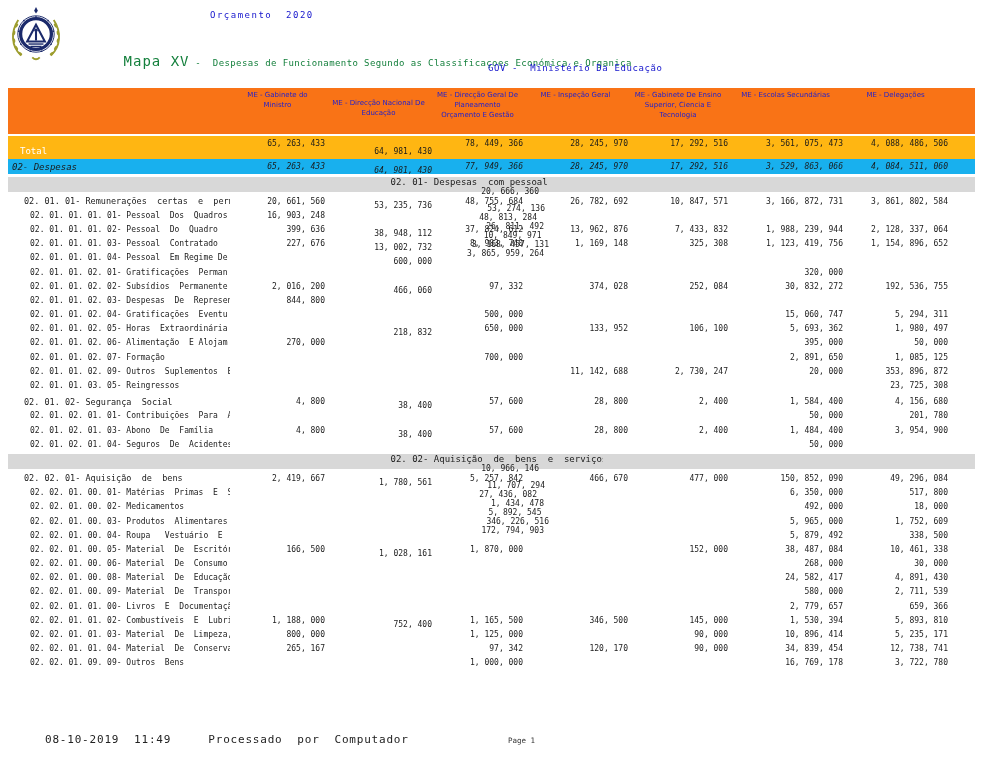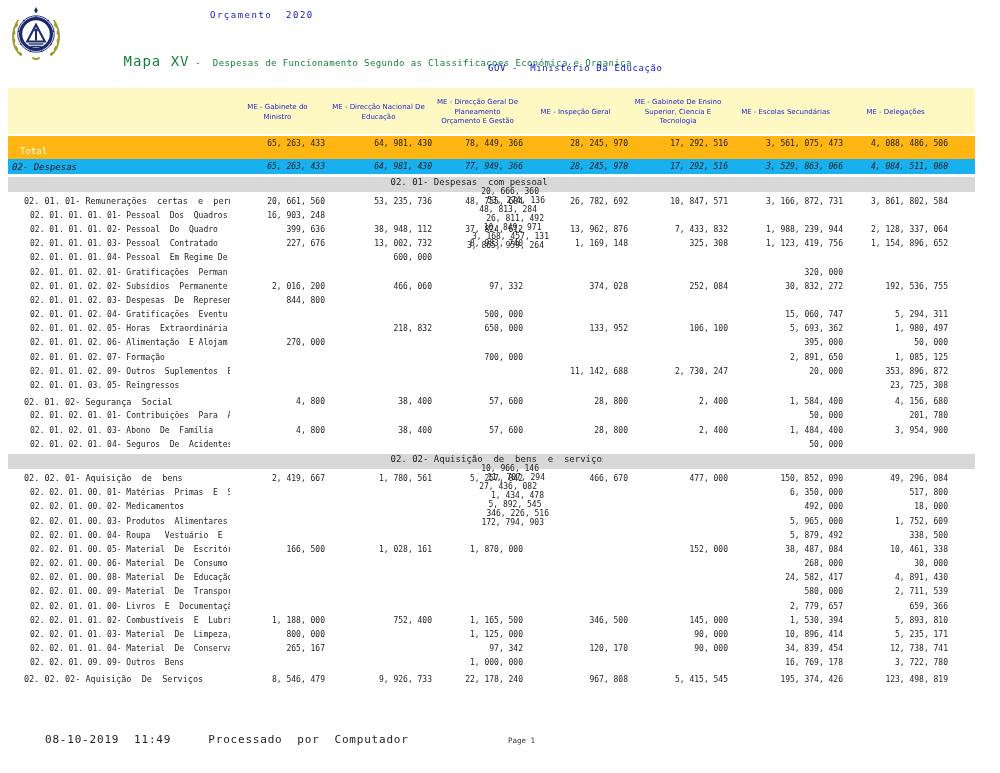--- a/index.html
+++ b/index.html
@@ -10,26 +10,26 @@
   .logo{position:absolute;left:8px;top:5px;width:56px;height:58px;}
   .doc-title{position:absolute;left:210px;top:10px;font-size:9px;letter-spacing:1.5px;color:#1414cc;
              font-family:"DejaVu Sans Mono",monospace;white-space:pre;}
   .mapa-line{position:absolute;left:85px;top:32px;white-space:pre;color:#15803d;}
   .mapa{font-size:14px;letter-spacing:1px;}
   .mapa-sub{font-size:9px;letter-spacing:0.4px;}
   .org-line{position:absolute;left:488px;top:63px;font-size:9px;letter-spacing:0.6px;color:#1414cc;white-space:pre;}
 
   
   .table{position:absolute;left:8px;top:88px;width:967px;}
-  .thead{display:flex;background:#fef9c3;height:46px;align-items:center;padding-top:3px;box-sizing:border-box;}
+  .thead{display:flex;background:#f97316;height:46px;align-items:flex-start;padding-top:3px;box-sizing:border-box;}
   .hcell{font-family:"DejaVu Sans","Liberation Sans",sans-serif;font-size:7px;line-height:1.4;
          color:#2222cc;text-align:center;padding:0 3px;box-sizing:border-box;}
   .c0{width:222px;flex:none;}
   .c1{width:95px;flex:none;}
-  .c2{width:107px;flex:none;}
+  .c2{width:107px;flex:none;margin-top:8px;}
   .c3{width:91px;flex:none;}
   .c4{width:105px;flex:none;}
   .c5{width:100px;flex:none;}
   .c6{width:115px;flex:none;}
   .c7{width:105px;flex:none;}
 
   .tbody{margin-top:2px;}
   .row{display:flex;align-items:center;}
   .cell{box-sizing:border-box;white-space:pre;overflow:hidden;}
   .cell.num{text-align:right;font-size:8px;}
@@ -475,29 +475,19 @@
         <div class="row r-detail">
           <div class="cell label c0">02. 02. 01. 09. 09- Outros  Bens</div>
           <div class="cell num c1"></div>
           <div class="cell num c2"></div>
           <div class="cell num c3">1, 000, 000</div>
           <div class="cell num c4"></div>
           <div class="cell num c5"></div>
           <div class="cell num c6">16, 769, 178</div>
           <div class="cell num c7">3, 722, 780</div>
         </div>
-        <div class="row r-sub">
-          <div class="cell label c0">02. 02. 02- Aquisição  De  Serviços</div>
-          <div class="cell num c1">8, 546, 479</div>
-          <div class="cell num c2">9, 926, 733</div>
-          <div class="cell num c3">22, 178, 240</div>
-          <div class="cell num c4">967, 808</div>
-          <div class="cell num c5">5, 415, 545</div>
-          <div class="cell num c6">195, 374, 426</div>
-          <div class="cell num c7">123, 498, 819</div>
-        </div>
       </div>
   </div>
 
   <div class="footer-processed">08-10-2019  11:49     Processado  por  Computador</div>
   <div class="footer-page">Page 1</div>
 
 </div>
 
 </body></html>

